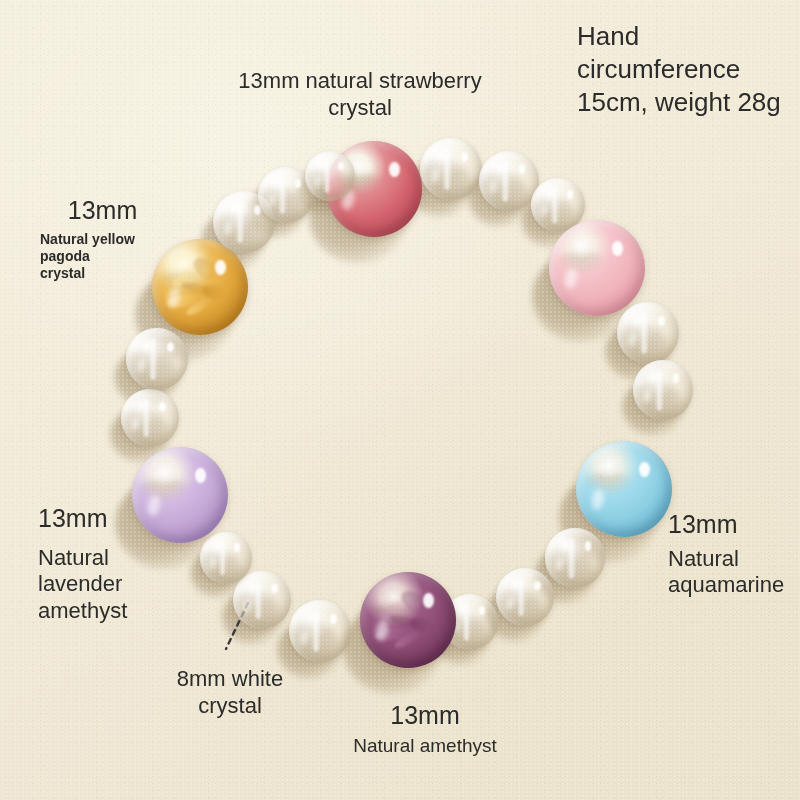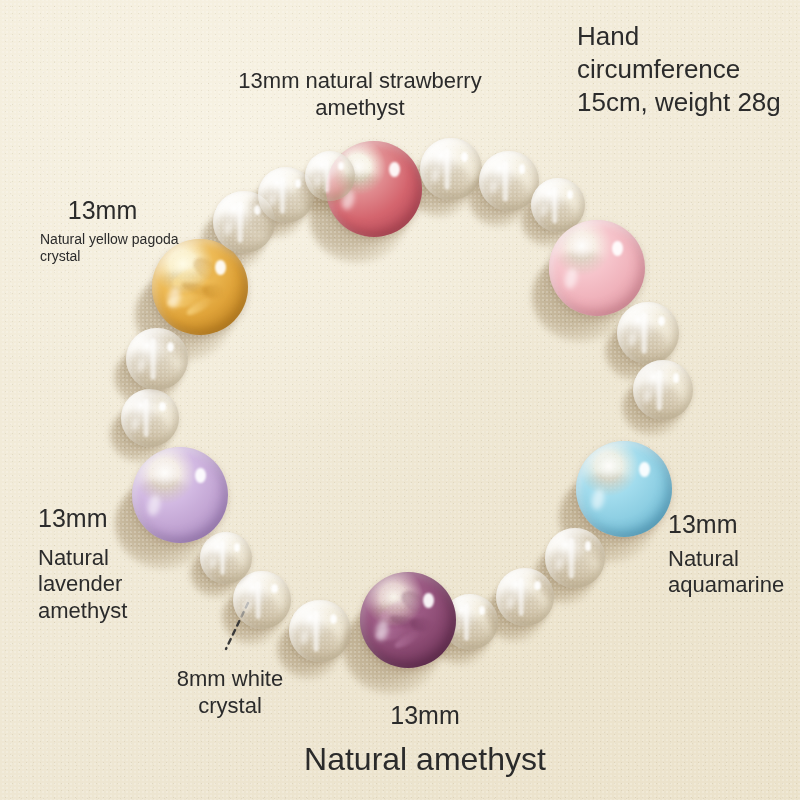--- a/index.html
+++ b/index.html
@@ -95,21 +95,21 @@
   
   .veins{position:absolute;inset:0;border-radius:50%;overflow:hidden;pointer-events:none;}
   .vein{position:absolute;border-radius:50%;filter:blur(1.4px);}
 
   
   .ann{position:absolute;color:#2b2b2b;line-height:1.22;white-space:pre-line;}
   .ann.center{text-align:center;}
   .ann.left{text-align:left;}
   .big{font-size:25px;}
   .mid{font-size:22px;}
-  .small{font-size:14px;}
+  .small{font-size:14px;font-weight:bold;}
   .hdr{font-size:26px;line-height:1.26;}
   .sz{font-size:25px;}
   .leader{position:absolute;pointer-events:none;}
 </style>
 </head>
 <body>
 
 <div id="stage">
 
   <div id="bracelet">
@@ -239,21 +239,21 @@
         <div class="hl" style="width: 5.5px; height: 8px; left: 33px; top: 11px;"></div>
         <div class="hl-soft" style="width: 6.5px; height: 11px; left: 8.5px; top: 25px; transform: rotate(12deg);"></div>
       </div>
     </div>
   <div id="grain"></div>
   <div id="grain2"></div>
 
   <div class="ann left hdr" style="left:577px;top:20px;width:215px;">Hand circumference 15cm, weight 28g</div>
 
   <div class="ann center mid" style="left:215px;top:68px;width:290px;">13mm natural strawberry
-amethyst</div>
+crystal</div>
 
 
   <div style="position:absolute;left:20px;top:195px;width:165px;">
     <div class="ann center sz" style="position:static;width:100%;">13mm</div>
     <div class="ann left small" style="position:static;width:100%;margin-top:5px;padding-left:20px;box-sizing:border-box;">Natural yellow pagoda
 crystal</div>
   </div>
 
   <div style="position:absolute;left:38px;top:503px;width:160px;">
     <div class="ann left sz" style="position:static;width:100%;">13mm</div>
@@ -269,16 +269,16 @@
   </div>
 
   <svg class="leader" style="left:210px;top:595px;width:60px;height:70px;" viewBox="0 0 60 70">
     <line x1="38" y1="8" x2="16" y2="54" stroke="#3a3a3a" stroke-width="2.4" stroke-dasharray="5,5" stroke-linecap="round"></line>
   </svg>
   <div class="ann center mid" style="left:125px;top:666px;width:210px;">8mm white
 crystal</div>
 
   <div style="position:absolute;left:300px;top:700px;width:250px;">
     <div class="ann center sz" style="position:static;width:100%;">13mm</div>
-    <div class="ann center big" style="position:static;width:100%;margin-top:9px;font-size:32px;">Natural amethyst</div>
+    <div class="ann center big" style="position:static;width:100%;margin-top:3px;font-size:19px;">Natural amethyst</div>
   </div>
 
 </div>
 
 </body></html>

